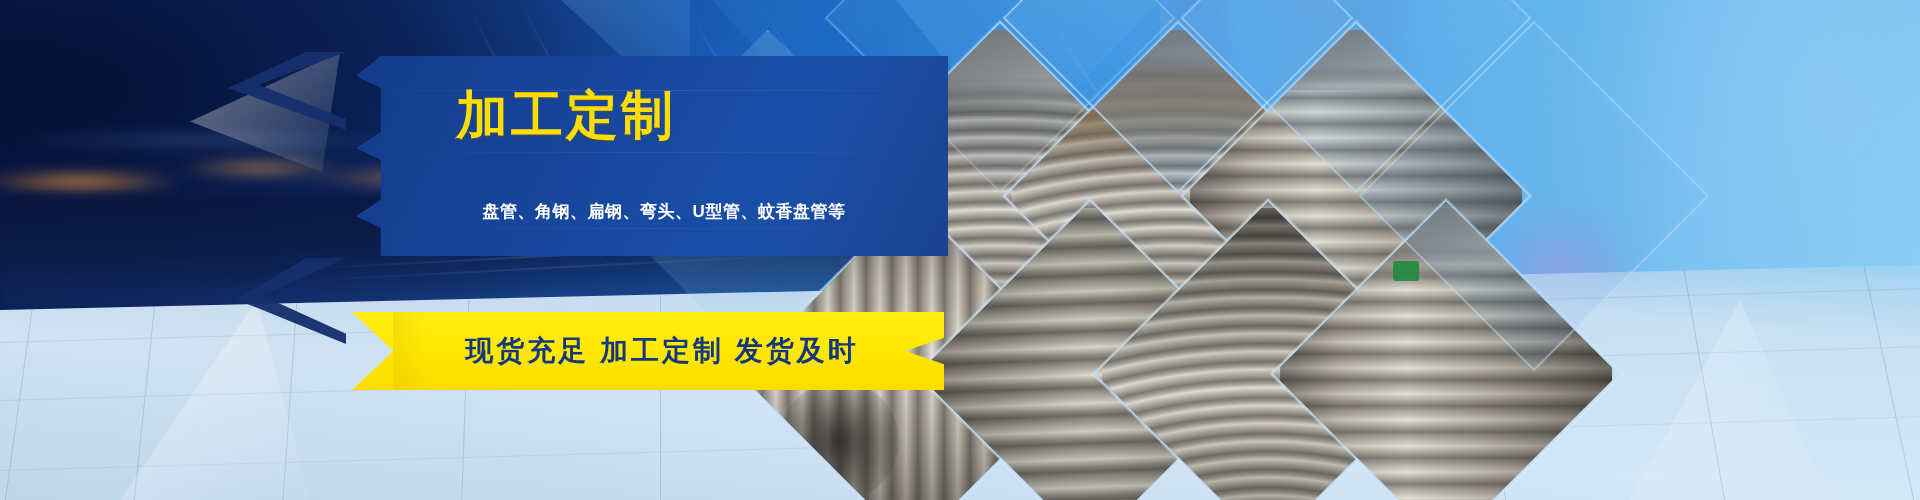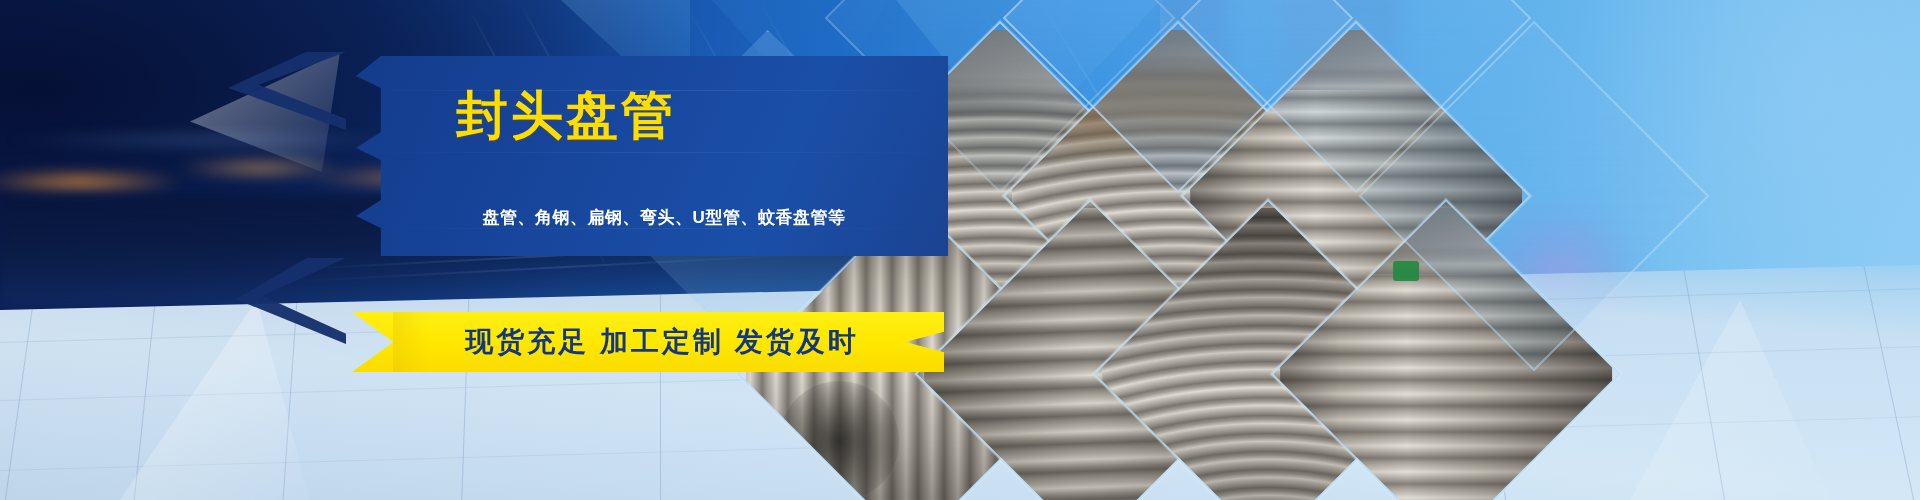--- a/index.html
+++ b/index.html
@@ -128,25 +128,25 @@
     text-shadow:0 2px 0 rgba(120,80,0,.25);
     white-space:nowrap;
   }
   .panel-sub{
     position:absolute;left:58px;
     width:500px;text-align:center;
     color:#ffffff;font-size:17px;font-weight:700;
     letter-spacing:.5px;white-space:nowrap;
   }
   #panel-sub-1{top:110px;}
-  #panel-sub-2{top:150px;}
+  #panel-sub-2{top:144px;}
 
   
   #ribbon{
-    position:absolute;left:352px;top:312px;width:592px;height:60px;
+    position:absolute;left:352px;top:312px;width:592px;height:78px;
   }
   #ribbon-body{
     position:absolute;inset:0;
     background:linear-gradient(180deg,#ffef14 0%,#ffe800 48%,#fbdc00 100%);
     clip-path:polygon(0% 0%, 100% 0%, 100% 33%, 93.5% 50%, 100% 67%, 100% 100%, 0% 100%, 7% 50%);
   }
   #ribbon-shade{
     position:absolute;left:7%;top:0;width:6%;height:100%;
     background:linear-gradient(90deg,rgba(215,180,0,.25),rgba(215,180,0,0));
   }
@@ -332,21 +332,21 @@
     <div class="glass" style="left:396px;top:-48px;opacity:.75;"></div>
     <div class="glass" style="left:574px;top:130px;opacity:.65;"></div>
     <div class="glass" style="left:40px;top:-48px;opacity:.45;"></div>
   </div>
 
   <div id="info-panel">
     <div class="panel-sheen" style="left:0;top:34px;width:100%;"></div>
     <div class="panel-sheen" style="left:0;top:96px;width:100%;opacity:.6;"></div>
     <div class="panel-sheen" style="left:0;top:172px;width:100%;opacity:.5;"></div>
 
-    <div id="panel-title">封头盘管</div>
+    <div id="panel-title">加工定制</div>
 
     <div class="panel-sub" id="panel-sub-2">盘管、角钢、扁钢、弯头、U型管、蚊香盘管等</div>
   </div>
 
   <div id="ribbon">
     <div id="ribbon-body"></div>
     <div id="ribbon-shade"></div>
     <div id="ribbon-text">现货充足  加工定制  发货及时</div>
   </div>
 

